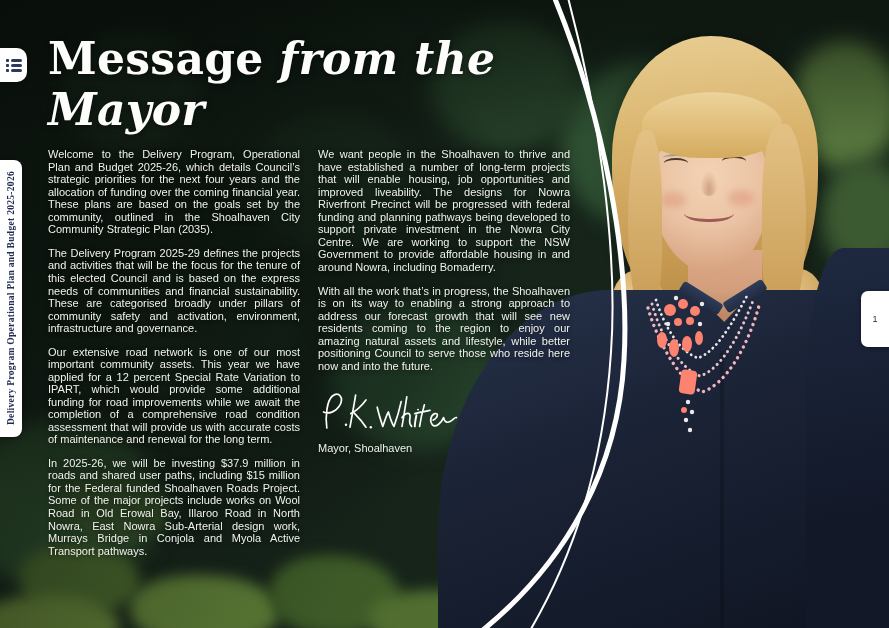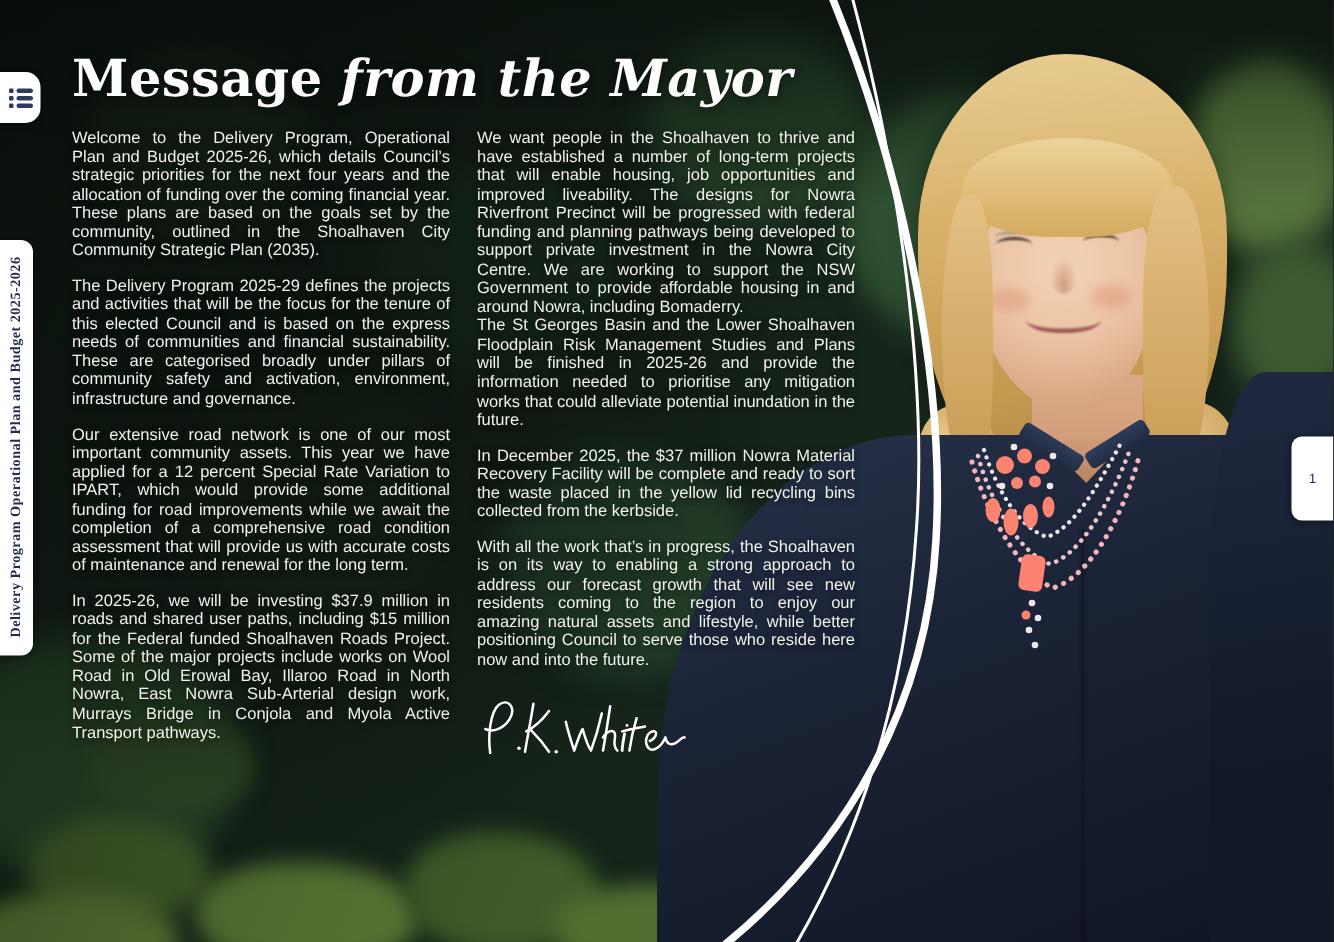--- a/index.html
+++ b/index.html
@@ -68,21 +68,21 @@
     writing-mode:vertical-rl;transform:rotate(180deg);
     font-family:"Liberation Serif",serif;font-weight:bold;font-size:9.5px;color:#1f2c50;
     letter-spacing:.3px;white-space:nowrap;}
   .page-tab{position:absolute;right:0;top:291px;width:28px;height:56px;background:#fff;
     border-radius:7px 0 0 7px;display:flex;align-items:center;justify-content:center;
     box-shadow:0 1px 4px rgba(0,0,0,.4);}
   .page-tab span{font-size:9px;color:#22304f;}
   
   .content{position:absolute;left:48px;top:34px;width:542px;color:#eef0ea;}
   h1{margin:0 0 13px 0;font-family:"DejaVu Serif","Liberation Serif",serif;
-     font-weight:700;font-size:34px;line-height:1.15;color:#fdfdfb;letter-spacing:.3px;
+     font-weight:700;font-size:44px;line-height:1.15;color:#fdfdfb;letter-spacing:.3px;
      text-shadow:0 1px 6px rgba(0,0,0,.5);}
   h1 em{font-style:italic;}
   .cols{display:flex;gap:18px;}
   .col{width:252px;}
   .col p{margin:0 0 11px 0;font-size:11px;line-height:1.14;text-align:justify;
      color:#f0f2ec;text-shadow:0 1px 4px rgba(0,0,0,.5);}
   .col p.tight{margin-top:-11px;}
   .signoff{margin-top:14px;}
   .signoff .name{margin:0 0 4px 0;font-size:11px;text-align:left;}
   .signoff .role{margin:4px 0 0 0;font-size:11px;text-align:left;}
@@ -206,37 +206,36 @@
       <em>from the Mayor</em></h1>
     <div class="cols">
       <div class="col">
         <p>Welcome to the Delivery Program, Operational Plan and Budget 2025-26, which details Council’s strategic priorities for the next four years and the allocation of funding over the coming financial year.  These plans are based on the goals set by the community, outlined in the Shoalhaven City Community Strategic Plan (2035).</p>
         <p>The Delivery Program 2025-29 defines the projects and activities that will be the focus for the tenure of this elected Council and is based on the express needs of communities and financial sustainability. These are categorised broadly under pillars of community safety and activation, environment, infrastructure and governance.</p>
         <p>Our extensive road network is one of our most important community assets. This year we have applied for a 12 percent Special Rate Variation to IPART, which would provide some additional funding for road improvements while we await the completion of a comprehensive road condition assessment that will provide us with accurate costs of maintenance and renewal for the long term.</p>
         <p>In 2025-26, we will be investing $37.9 million in roads and shared user paths, including $15 million for the Federal funded Shoalhaven Roads Project. Some of the major projects include works on Wool Road in Old Erowal Bay, Illaroo Road in North Nowra, East Nowra Sub-Arterial design work, Murrays Bridge in Conjola and Myola Active Transport pathways.</p>
       </div>
       <div class="col">
         <p>We want people in the Shoalhaven to thrive and have established a number of long-term projects that will enable housing, job opportunities and improved liveability. The designs for Nowra Riverfront Precinct will be progressed with federal funding and planning pathways being developed to support private investment in the Nowra City Centre. We are working to support the NSW Government to provide affordable housing in and around Nowra, including Bomaderry.</p>
-        <p class="tight">The St Georges Basin and the Lower Shoalhaven Floodplain Risk Management Studies and Plans will be finished in 2025-26 and provide the information needed to prioritise any mitigation works that could alleviate potential inundation in the future.</p>
-        <p>In December 2025, the $37 million Nowra Material Recovery Facility will be complete and ready to sort the waste placed in the yellow lid recycling bins collected from the kerbside.</p>
         <p>With all the work that’s in progress, the Shoalhaven is on its way to enabling a strong approach to address our forecast growth that will see new residents coming to the region to enjoy our amazing natural assets and lifestyle, while better positioning Council to serve those who reside here now and into the future.</p>
         <div class="signoff">
           <svg class="sig-svg" width="140" height="52" viewBox="0 0 175 52">
             <g fill="none" stroke="#ffffff" stroke-width="2.1" stroke-linecap="round" stroke-linejoin="round">
               <path d="M11,46 C9,32 11,12 18,6 C26,0 33,8 27,18 C22,26 13,29 7,26"></path>
               <path d="M35,42 h0.01" stroke-width="3"></path>
               <path d="M47,5 C45,18 42,33 40,45"></path>
               <path d="M60,11 C54,19 47,25 41,28"></path>
               <path d="M45,27 C51,33 56,39 60,45"></path>
               <path d="M66,45 h0.01" stroke-width="3"></path>
               <path d="M74,20 C76,29 79,38 81,44 C84,35 86,29 88,26 C90,33 92,40 95,44 C99,33 102,22 104,13"></path>
               <path d="M111,7 C109,20 107,33 105,44 M105,33 C110,26 116,26 115,33 C114,38 115,42 117,44"></path>
               <path d="M123,30 C122,35 121,40 121,44 M125,23 h0.01" stroke-width="2.4"></path>
               <path d="M133,17 C130,27 128,37 127,44 M121,28 C128,26 135,25 140,24"></path>
               <path d="M144,36 C150,33 151,27 146,28 C141,30 139,37 143,42 C147,46 154,40 157,33 C158,38 161,40 165,38 C169,36 171,32 173,33"></path>
             </g>
           </svg>
+          <p class="role">Mayor, Shoalhaven</p>
         </div>
       </div>
     </div>
   </div>
 
 </div>
 
 </body></html>

